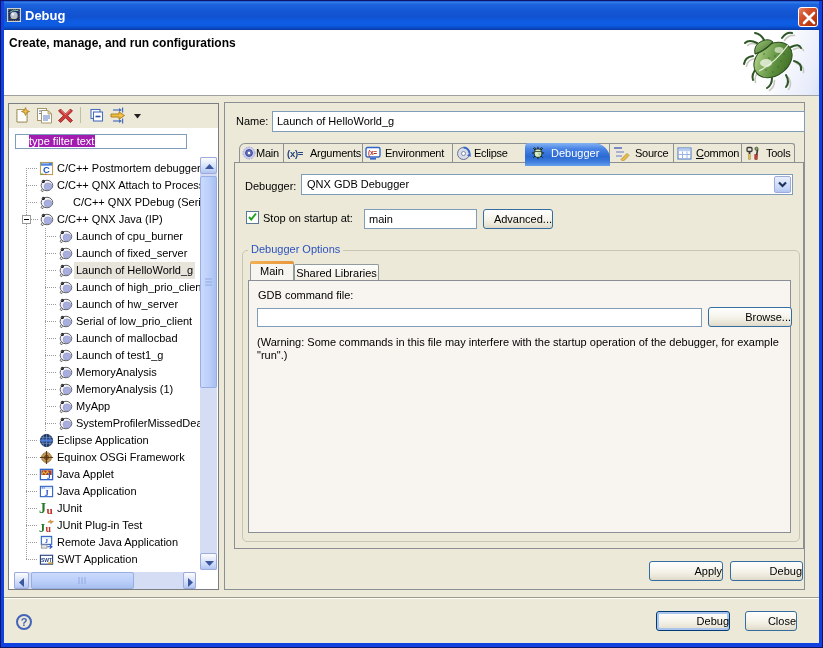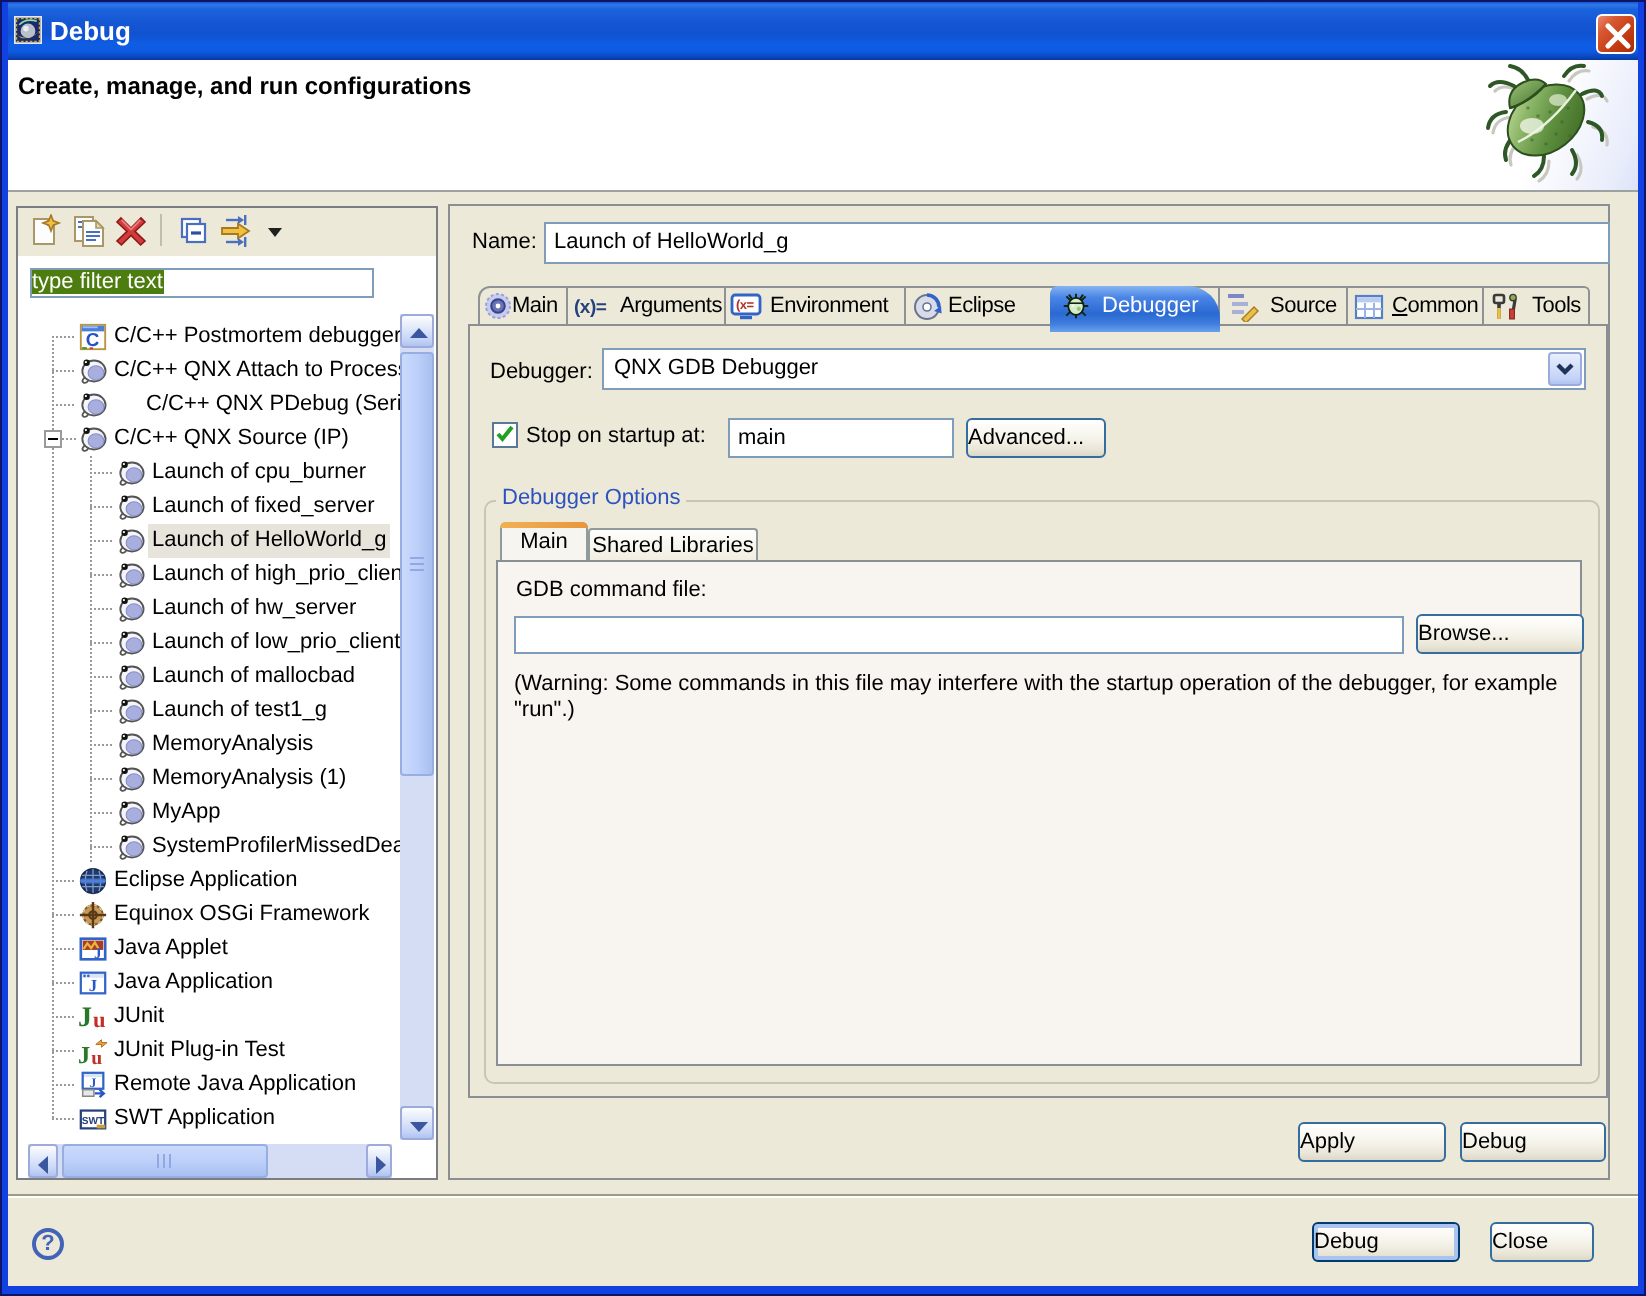--- a/index.html
+++ b/index.html
@@ -26,21 +26,21 @@
 #header{left:4px;top:30px;width:815px;height:65px;background:#fff;}
 #header-grad{position:absolute;right:0;top:0;width:110px;height:65px;
  background:linear-gradient(112deg,rgba(255,255,255,0) 55%,rgba(228,233,250,.85) 90%,rgba(220,227,248,1) 100%);}
 #header-txt{left:9px;top:36px;color:#000;font-weight:bold;font-size:12px;}
 #header-line{left:4px;top:95px;width:815px;height:1px;background:#9fa0a0;}
 #bug{left:741px;top:30px;width:62px;height:62px;}
 
 #lpanel{left:8px;top:103px;width:211px;height:487px;background:#fff;border:1px solid #7a7d82;box-sizing:border-box;}
 #ltoolbar{left:9px;top:104px;width:209px;height:24px;background:#ece9d8;}
 #filter{left:15px;top:134px;width:172px;height:15px;background:#fff;border:1px solid #7f9db9;box-sizing:border-box;font-size:11px;line-height:13px;}
-#filter span{background:#4d7c0f;color:#fff;padding:0 1px 0 0;margin-left:0;}
+#filter span{background:#a21caf;color:#fff;padding:0 1px 0 0;margin-left:13px;}
 #tree{left:9px;top:128px;width:191px;height:442px;background:#fff;overflow:hidden;}
 
 #vsb{left:200px;top:157px;width:17px;height:413px;background:#d5ddf5;}
 #hsb{left:14px;top:572px;width:182px;height:17px;background:#d5ddf5;}
 #treebottom{left:9px;top:570px;width:191px;height:19px;background:#fff;}
 .sbtn{position:absolute;width:17px;height:17px;border-radius:2px;border:1px solid #9dabdc;box-sizing:border-box;
  background:linear-gradient(180deg,#fdfdfd,#c4d3f7 80%,#b0c4f0);}
 .sbtn svg{position:absolute;left:2px;top:3px;}
 .thumbv{position:absolute;left:0px;width:17px;border-radius:2px;border:1px solid #97aee2;box-sizing:border-box;
  background:linear-gradient(90deg,#cadafc,#bdd0fa 50%,#a8c0f0);}
@@ -60,21 +60,21 @@
 #tabsel .tlbl{position:absolute;left:26px;top:4px;}
 
 #debuglbl{left:245px;top:180px;font-size:11px;}
 #combo{left:301px;top:174px;width:492px;height:21px;background:#fff;border:1px solid #7f9db9;box-sizing:border-box;font-size:11px;line-height:19px;padding-left:5px;}
 #combobtn{position:absolute;right:1px;top:1px;width:17px;height:17px;border-radius:2px;border:1px solid #9dabdc;box-sizing:border-box;background:linear-gradient(180deg,#e8effd,#c4d3f7 80%,#b0c4f0);}
 #checkbox{left:246px;top:211px;width:13px;height:13px;background:#fff;border:1px solid #5a7897;box-sizing:border-box;}
 #chklbl{left:263px;top:212px;font-size:11px;}
 #mainfield{left:364px;top:209px;width:113px;height:20px;background:#fff;border:1px solid #7f9db9;box-sizing:border-box;font-size:11px;line-height:18px;padding-left:4px;}
 .xpbtn{position:absolute;border:1px solid #356e9e;border-radius:3px;box-sizing:border-box;
  background:linear-gradient(180deg,#ffffff 0%,#f4f2e8 55%,#e8e4d5 85%,#ddd8c8 100%);
- font-size:11px;text-align:left;color:#000;}
+ font-size:11px;text-align:right;color:#000;}
 #advbtn{left:483px;top:209px;width:70px;height:20px;line-height:18px;}
 
 #group{left:242px;top:250px;width:558px;height:292px;border:1px solid #c8c5b2;border-radius:5px;box-sizing:border-box;}
 #grouplbl{left:248px;top:243px;font-size:11px;color:#2d52c0;background:#ece9d8;padding:0 3px;}
 
 #itab1{left:250px;top:261px;width:44px;height:20px;background:#f7f5f0;border:1px solid #919b9c;border-bottom:none;border-radius:3px 3px 0 0;box-sizing:border-box;font-size:11px;text-align:center;line-height:18px;}
 #itab1b{left:250px;top:261px;width:44px;height:3px;background:linear-gradient(90deg,#f2b154,#e8963c);border-radius:3px 3px 0 0;}
 #itab2{left:294px;top:264px;width:85px;height:17px;background:linear-gradient(180deg,#fefefc,#f0ede0);border:1px solid #919b9c;border-bottom:none;border-radius:2px 2px 0 0;box-sizing:border-box;font-size:11px;text-align:center;line-height:16px;}
 #ipanel{left:248px;top:280px;width:543px;height:253px;background:#f8f5f1;border:1px solid #898f94;box-sizing:border-box;}
 #gdblbl{left:258px;top:289px;font-size:11px;}
@@ -294,21 +294,21 @@
       <svg style="position:absolute;left:30px;top:67px" width="15" height="15">
         <use href="#i-qnx"></use>
       </svg>
       <div class="txt" style="position:absolute;left:64px;top:68px;white-space:nowrap;font-size:11px">C/C++ QNX PDebug (Serial)</div>
       <div style="position:absolute;left:22px;top:91px;width:7px;height:1px;background-image:repeating-linear-gradient(90deg,#9a9a9a 0px,#9a9a9a 1px,transparent 1px,transparent 2px)"></div>
       <div style="position:absolute;left:13px;top:87px;width:9px;height:9px;background:#fff;border:1px solid #9a9a9a;box-sizing:border-box"></div>
       <div style="position:absolute;left:15px;top:91px;width:5px;height:1px;background:#000"></div>
       <svg style="position:absolute;left:30px;top:84px" width="15" height="15">
         <use href="#i-qnx"></use>
       </svg>
-      <div class="txt" style="position:absolute;left:48px;top:85px;white-space:nowrap;font-size:11px">C/C++ QNX Source (IP)</div>
+      <div class="txt" style="position:absolute;left:48px;top:85px;white-space:nowrap;font-size:11px">C/C++ QNX Java (IP)</div>
       <div style="position:absolute;left:36px;top:108px;width:12px;height:1px;background-image:repeating-linear-gradient(90deg,#9a9a9a 0px,#9a9a9a 1px,transparent 1px,transparent 2px)"></div>
       <svg style="position:absolute;left:49px;top:101px" width="15" height="15">
         <use href="#i-qnx"></use>
       </svg>
       <div class="txt" style="position:absolute;left:67px;top:102px;white-space:nowrap;font-size:11px">Launch of cpu_burner</div>
       <div style="position:absolute;left:36px;top:125px;width:12px;height:1px;background-image:repeating-linear-gradient(90deg,#9a9a9a 0px,#9a9a9a 1px,transparent 1px,transparent 2px)"></div>
       <svg style="position:absolute;left:49px;top:118px" width="15" height="15">
         <use href="#i-qnx"></use>
       </svg>
       <div class="txt" style="position:absolute;left:67px;top:119px;white-space:nowrap;font-size:11px">Launch of fixed_server</div>
@@ -325,21 +325,21 @@
       <div class="txt" style="position:absolute;left:67px;top:153px;white-space:nowrap;font-size:11px">Launch of high_prio_client</div>
       <div style="position:absolute;left:36px;top:176px;width:12px;height:1px;background-image:repeating-linear-gradient(90deg,#9a9a9a 0px,#9a9a9a 1px,transparent 1px,transparent 2px)"></div>
       <svg style="position:absolute;left:49px;top:169px" width="15" height="15">
         <use href="#i-qnx"></use>
       </svg>
       <div class="txt" style="position:absolute;left:67px;top:170px;white-space:nowrap;font-size:11px">Launch of hw_server</div>
       <div style="position:absolute;left:36px;top:193px;width:12px;height:1px;background-image:repeating-linear-gradient(90deg,#9a9a9a 0px,#9a9a9a 1px,transparent 1px,transparent 2px)"></div>
       <svg style="position:absolute;left:49px;top:186px" width="15" height="15">
         <use href="#i-qnx"></use>
       </svg>
-      <div class="txt" style="position:absolute;left:67px;top:187px;white-space:nowrap;font-size:11px">Launch of low_prio_client</div>
+      <div class="txt" style="position:absolute;left:67px;top:187px;white-space:nowrap;font-size:11px">Serial of low_prio_client</div>
       <div style="position:absolute;left:36px;top:210px;width:12px;height:1px;background-image:repeating-linear-gradient(90deg,#9a9a9a 0px,#9a9a9a 1px,transparent 1px,transparent 2px)"></div>
       <svg style="position:absolute;left:49px;top:203px" width="15" height="15">
         <use href="#i-qnx"></use>
       </svg>
       <div class="txt" style="position:absolute;left:67px;top:204px;white-space:nowrap;font-size:11px">Launch of mallocbad</div>
       <div style="position:absolute;left:36px;top:227px;width:12px;height:1px;background-image:repeating-linear-gradient(90deg,#9a9a9a 0px,#9a9a9a 1px,transparent 1px,transparent 2px)"></div>
       <svg style="position:absolute;left:49px;top:220px" width="15" height="15">
         <use href="#i-qnx"></use>
       </svg>
       <div class="txt" style="position:absolute;left:67px;top:221px;white-space:nowrap;font-size:11px">Launch of test1_g</div>

